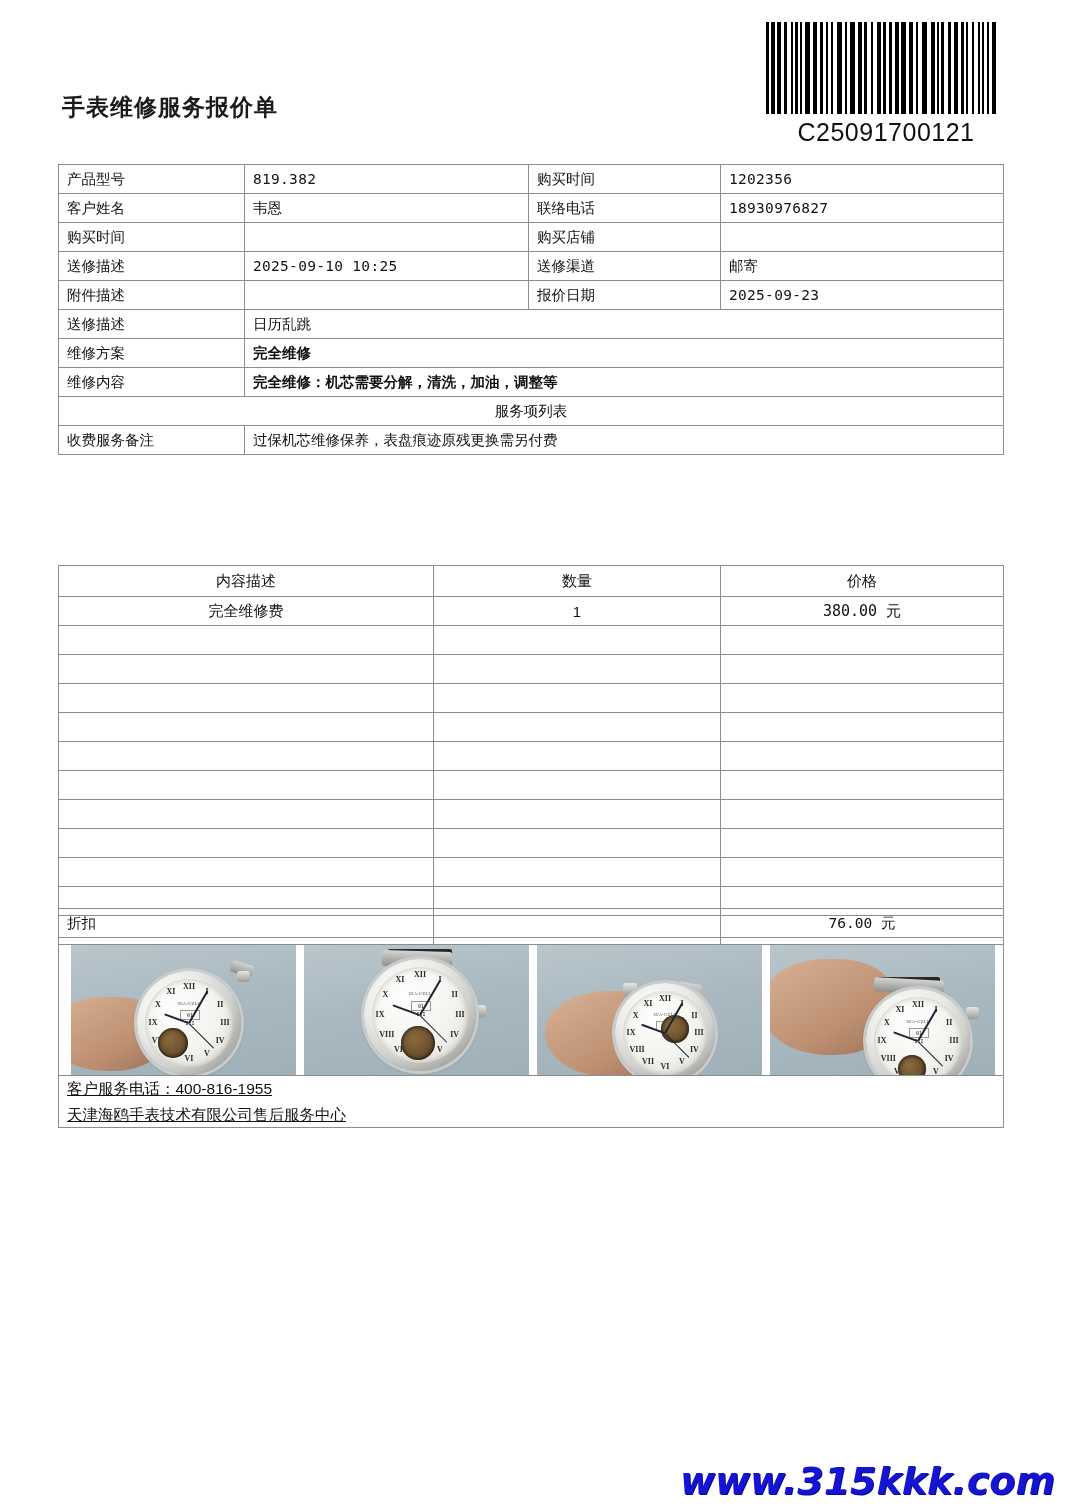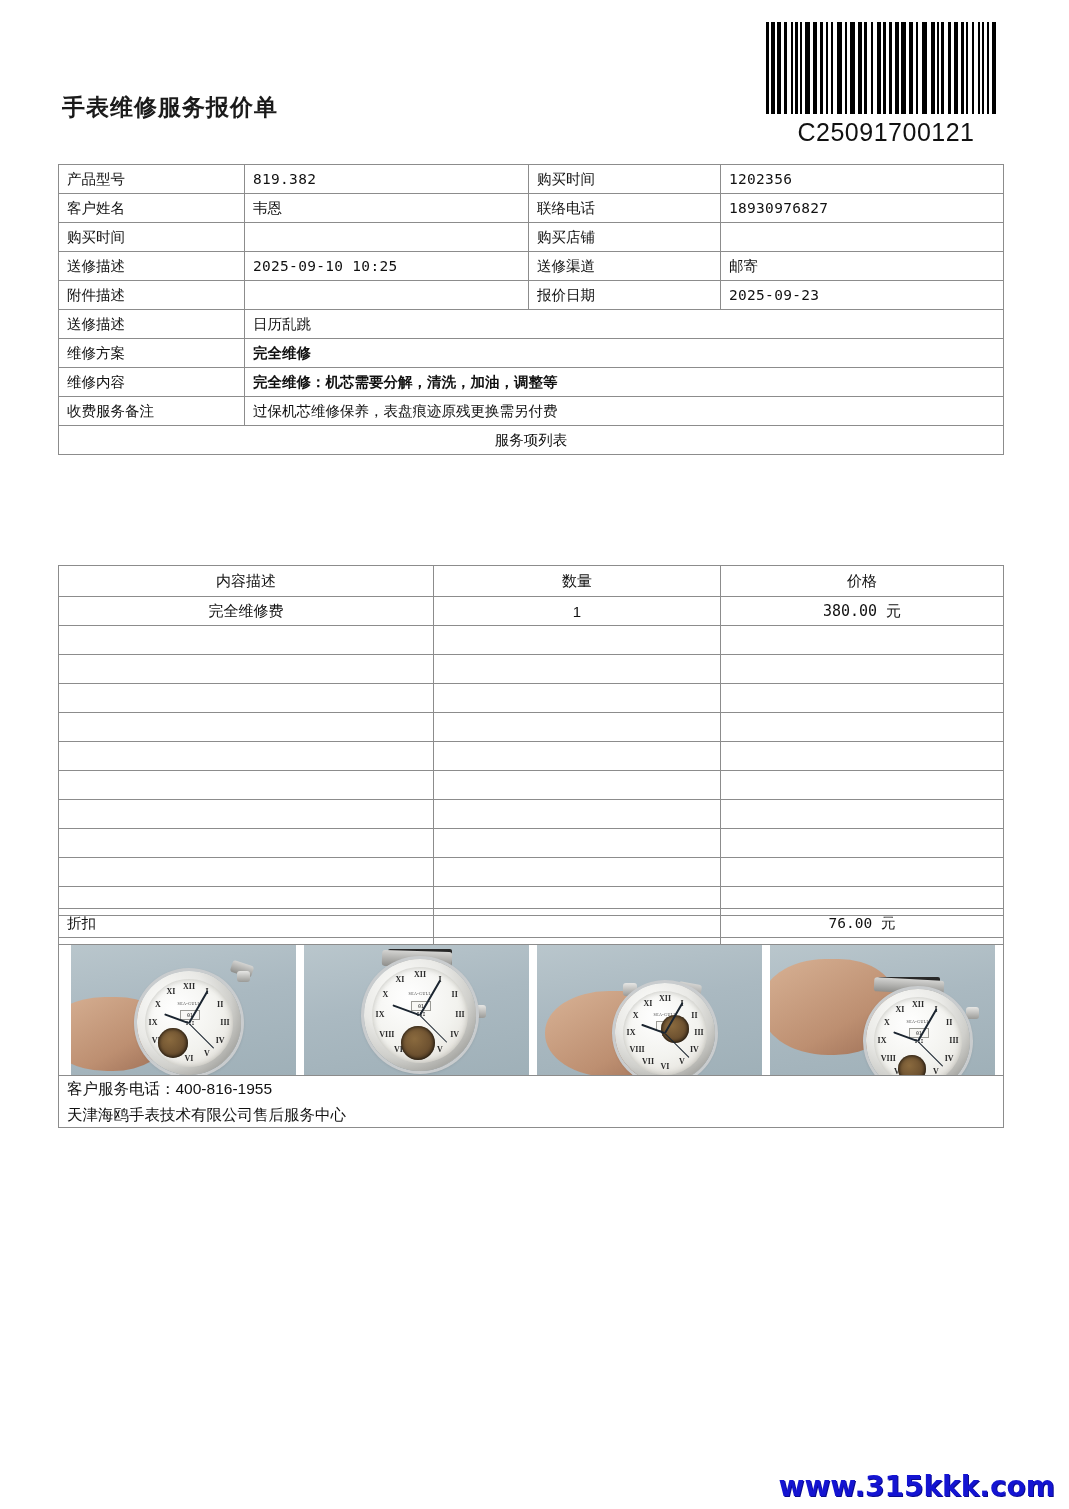--- a/index.html
+++ b/index.html
@@ -106,26 +106,26 @@
   .ph-hand{position:absolute;background:#1b2530;transform-origin:left center;border-radius:1px;}
   .ph-crown{position:absolute;border-radius:3px;background:linear-gradient(180deg,#e6e6e4,#9b9b98);}
   .ph-lug{position:absolute;background:linear-gradient(180deg,#d4d4d2,#8f8f8c);border-radius:3px;}
   .ph-band{position:absolute;background:linear-gradient(180deg,#2a2a2a,#111);border-radius:2px;}
   .ph-num{position:absolute;color:#2a2a2a;font-family:"Liberation Serif","DejaVu Serif",serif;font-size:8px;font-weight:700;}
   .ph-brand{position:absolute;color:#3a3a3a;font-family:"Liberation Serif","DejaVu Serif",serif;font-size:4px;letter-spacing:.4px;}
   .ph-date{position:absolute;background:#f8f8f5;border:.5px solid #9a9a95;color:#222;font-size:5px;
            font-family:"DejaVu Sans Mono","Liberation Mono",monospace;text-align:center;line-height:8px;}
 
   
-  .footer-cell{height:76px;vertical-align:middle;padding-left:10px;}
+  .footer-cell{height:76px;vertical-align:middle;padding-left:10px;text-decoration:underline;}
   .footer-line{font-size:15.5px;line-height:1.65;color:#111;}
 
   .watermark{
     position:absolute;right:14px;bottom:6px;
-    font-size:28px;font-weight:700;
+    font-size:38px;font-weight:700;font-style:italic;
     color:#1414d2;
     letter-spacing:0px;
     font-family:"DejaVu Sans","Liberation Sans",sans-serif;
     text-shadow:1px 1px 0 #0b0b8f;
     white-space:nowrap;
     text-align:center;
   }
 </style>
 </head>
 <body>
@@ -266,26 +266,26 @@
         <td class="lbl plan-lbl">维修方案</td>
         <td class="plan-val" colspan="3">完全维修</td>
       </tr>
 
       <tr>
         <td class="lbl content-lbl">维修内容</td>
         <td class="content-val" colspan="3">完全维修：机芯需要分解，清洗，加油，调整等</td>
       </tr>
 
       <tr>
+        <td class="svc-title" colspan="4">服务项列表</td>
+      </tr>
+
+      <tr>
         <td class="lbl fee-note">收费服务备注</td>
         <td class="val fee-note" colspan="3">过保机芯维修保养，表盘痕迹原残更换需另付费</td>
-      </tr>
-
-      <tr>
-        <td class="svc-title" colspan="4">服务项列表</td>
       </tr>
     </tbody>
   </table>
 
   <table class="sheet" id="svc-table" style="top:565px;">
     <colgroup>
       <col style="width:375px">
       <col style="width:287px">
       <col style="width:283px">
     </colgroup>

